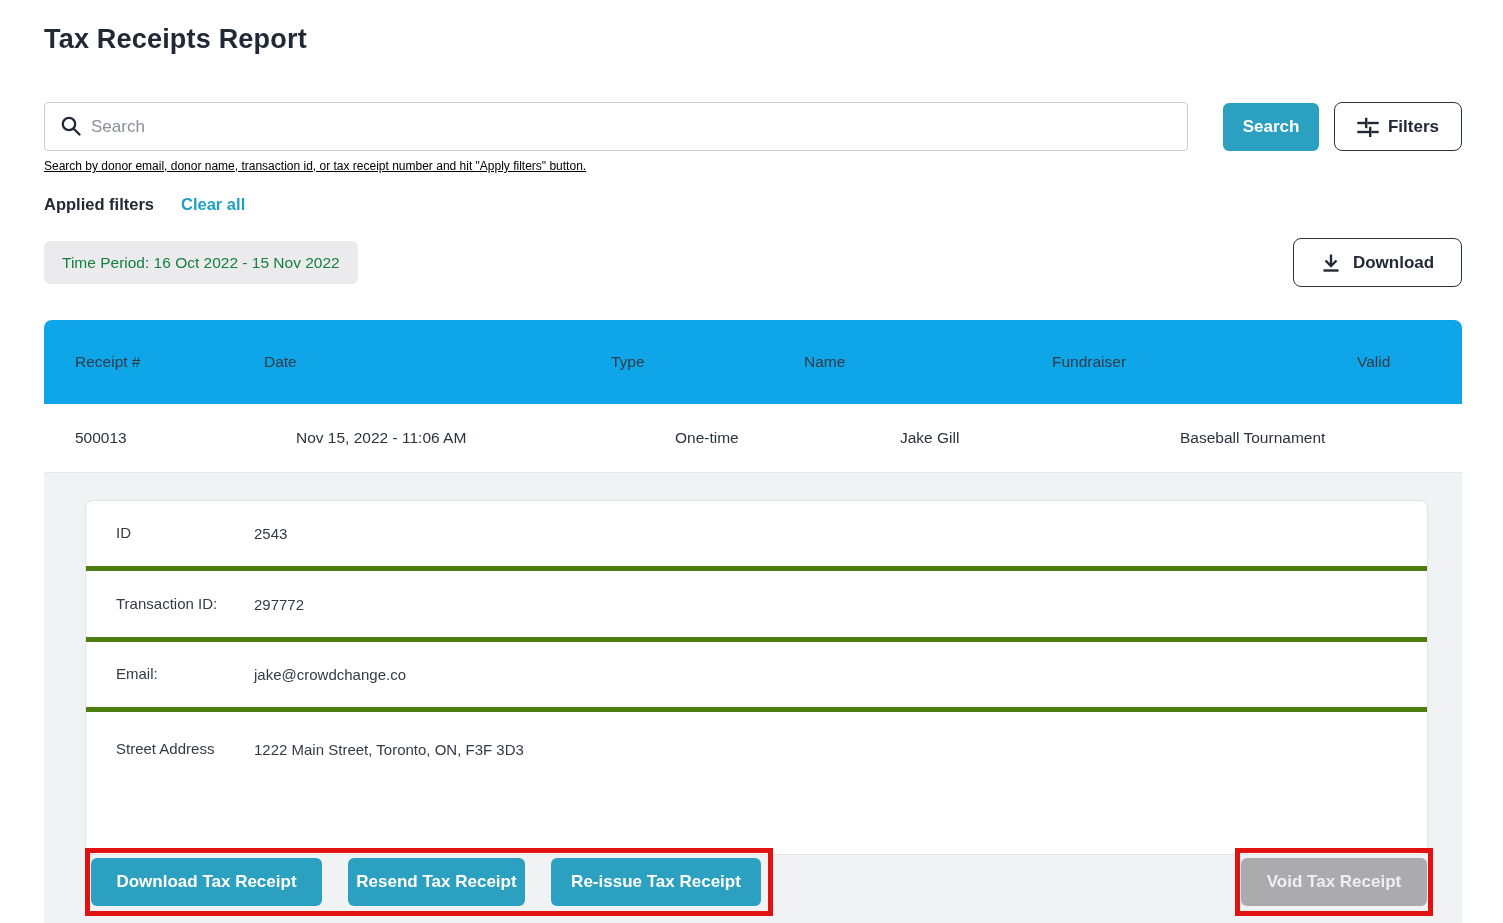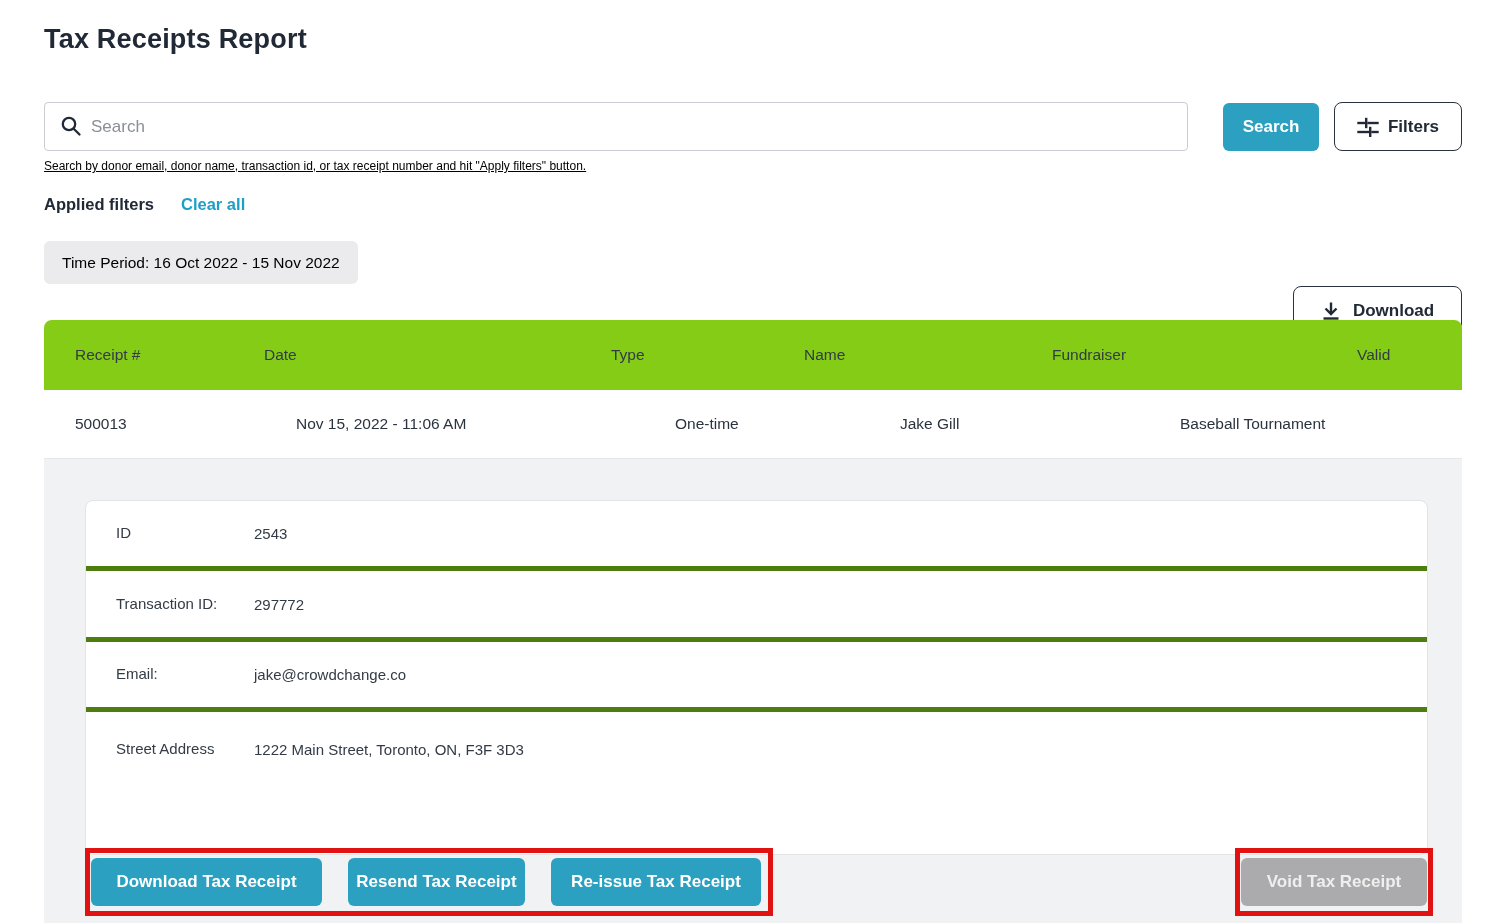--- a/index.html
+++ b/index.html
@@ -17,28 +17,28 @@
   .search-glyph { position:absolute; left:16px; top:13px; width:22px; height:22px; }
   .btn-search { width:96px; height:48px; margin-right:15px; background:#2BA0C1; color:#fff; border:none; border-radius:6px; font-size:17px; font-weight:700; font-family:"Liberation Sans", sans-serif; cursor:pointer; }
   .btn-filters { width:128px; height:49px; background:#fff; color:#202935; border:1.5px solid #29323E; border-radius:8px; font-size:17px; font-weight:700; font-family:"Liberation Sans", sans-serif; cursor:pointer; display:flex; align-items:center; justify-content:center; gap:9px; }
 
   .helper-text { position:absolute; left:44px; top:159px; font-size:12px; color:#000000;text-decoration:underline; }
 
   .applied-row { position:absolute; left:44px; top:195px; display:flex; align-items:baseline; gap:12px; }
   .applied-label { font-size:16.5px; font-weight:700; color:#202935; }
   .clear-all { font-size:16.5px; font-weight:700; color:#1D9FC6; cursor:pointer; text-decoration:none;margin-left:15px; }
 
-  .chip { position:absolute; left:44px; top:241px; height:43px; background:#EBEBED; border-radius:6px; display:flex; align-items:center; padding:16px 18px; font-size:15.5px; color:#000000; }
+  .chip { position:absolute; left:44px; top:241px; height:43px; background:#EBEBED; border-radius:6px; display:flex; align-items:center; padding:16px 18px; font-size:15.5px; color:#15803d; }
 
-  .btn-download { position:absolute; right:41px; top:238px; width:169px; height:49px; background:#fff; border:1.5px solid #29323E; border-radius:8px; font-size:17px; font-weight:700; color:#202935; font-family:"Liberation Sans", sans-serif; cursor:pointer; display:flex; align-items:center; justify-content:center; gap:12px;margin-top:48px; }
+  .btn-download { position:absolute; right:41px; top:238px; width:169px; height:49px; background:#fff; border:1.5px solid #29323E; border-radius:8px; font-size:17px; font-weight:700; color:#202935; font-family:"Liberation Sans", sans-serif; cursor:pointer; display:flex; align-items:center; justify-content:center; gap:12px; }
 
   
   .table-wrap { position:absolute; left:44px; top:320px; width:1418px; height:603px; background:#F1F2F4; border-radius:8px 8px 0 0; }
   .tgrid { display:grid; grid-template-columns:189px 347px 193px 248px 305px 1fr; align-items:center; padding-left:31px; }
-  .thead { height:70px; background:#84cc16; border-radius:8px 8px 0 0; font-size:15.5px; color:#333B46; }
+  .thead { height:84px; background:#0ea5e9; border-radius:8px 8px 0 0; font-size:15.5px; color:#333B46; }
   .trow { height:69px; background:#ffffff; border-bottom:1px solid #E6E7EA; font-size:15.5px; color:#2B333F;gap:32px; }
   .check-svg { width:28px; height:28px; margin-left:6px; }
 
   
   .detail-card { position:absolute; left:41px; top:180px; width:1343px; height:355px; background:#fff; border:1px solid #E3E4E8; border-radius:8px; overflow:hidden; }
   .d-row { display:grid; grid-template-columns:168px 1fr; align-items:center; border-bottom:5px solid #4d7c0f; font-size:15px; color:#333B46; }
   .d-row:last-child { border-bottom:none; }
   .d-label { padding-left:30px; width:140px; line-height:1.5; }
   .d-value { padding-right:20px; }
   .h70 { height:70px; } .h71 { height:71px; } .h74 { height:74px; }

